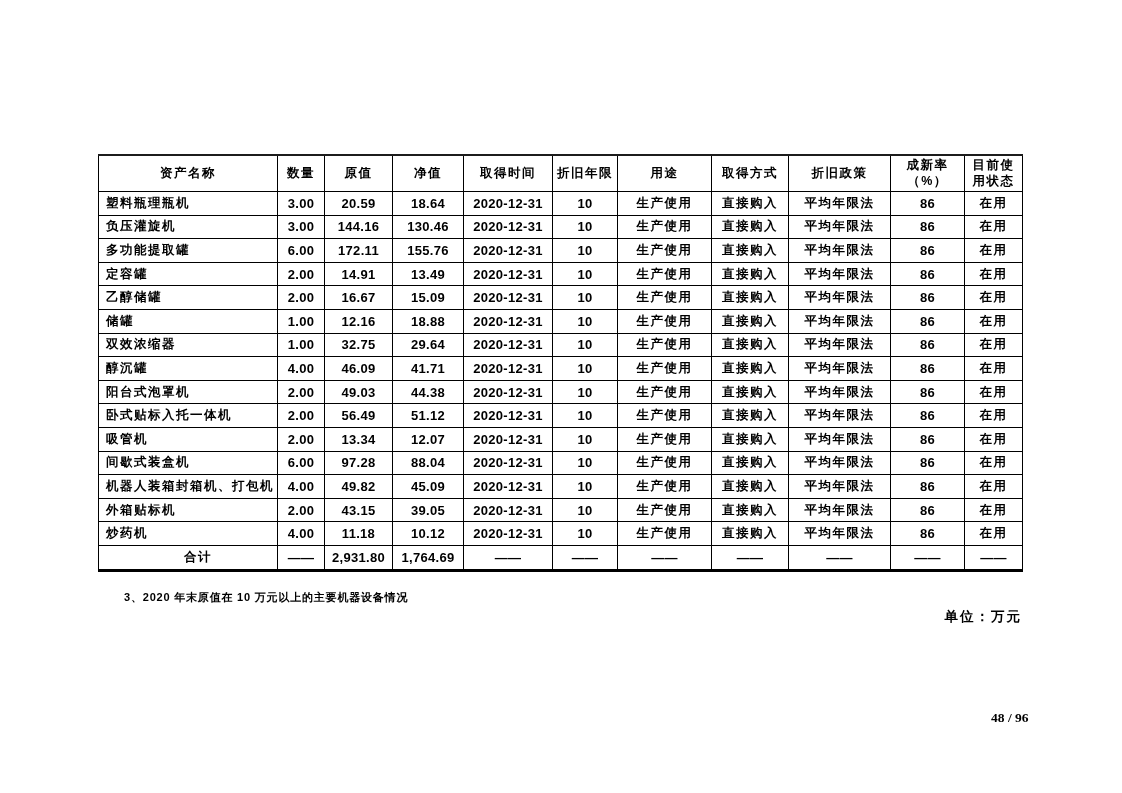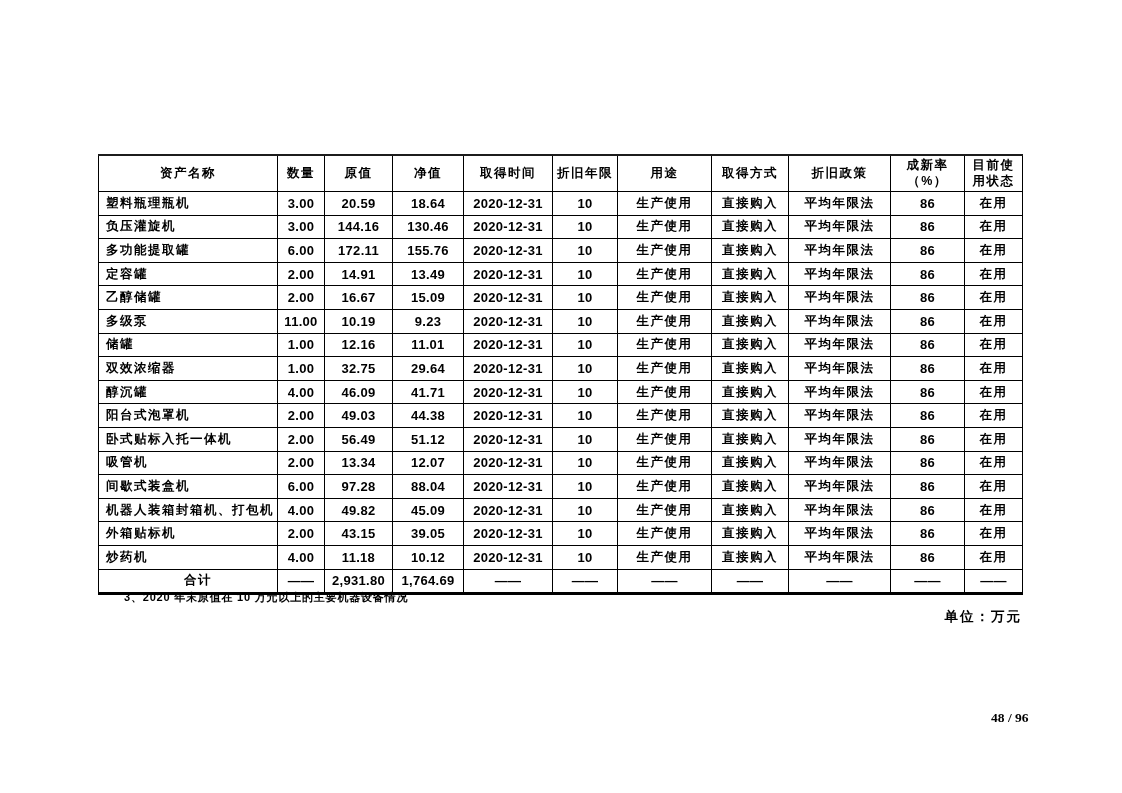--- a/index.html
+++ b/index.html
@@ -181,37 +181,24 @@
         <td>15.09</td>
         <td>2020-12-31</td>
         <td>10</td>
         <td class="cn-cell">生产使用</td>
         <td class="cn-cell">直接购入</td>
         <td class="cn-cell">平均年限法</td>
         <td>86</td>
         <td class="cn-cell">在用</td>
       </tr>
       <tr>
-        <td class="name-cell">多级泵</td>
-        <td>11.00</td>
-        <td>10.19</td>
-        <td>9.23</td>
-        <td>2020-12-31</td>
-        <td>10</td>
-        <td class="cn-cell">生产使用</td>
-        <td class="cn-cell">直接购入</td>
-        <td class="cn-cell">平均年限法</td>
-        <td>86</td>
-        <td class="cn-cell">在用</td>
-      </tr>
-      <tr>
         <td class="name-cell">储罐</td>
         <td>1.00</td>
         <td>12.16</td>
-        <td>11.01</td>
+        <td>18.88</td>
         <td>2020-12-31</td>
         <td>10</td>
         <td class="cn-cell">生产使用</td>
         <td class="cn-cell">直接购入</td>
         <td class="cn-cell">平均年限法</td>
         <td>86</td>
         <td class="cn-cell">在用</td>
       </tr>
       <tr>
         <td class="name-cell">双效浓缩器</td>

